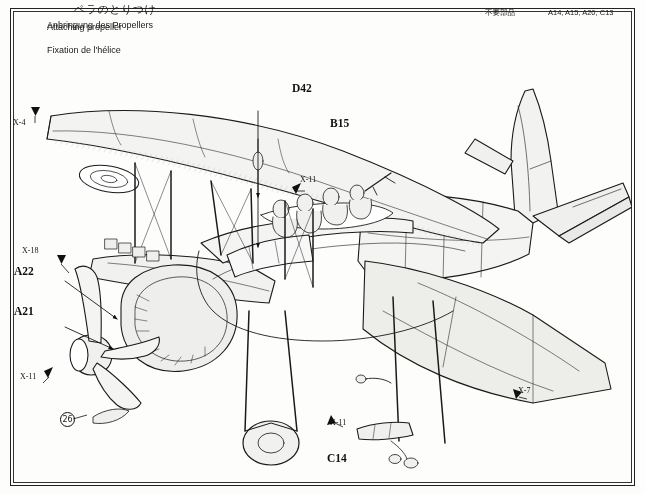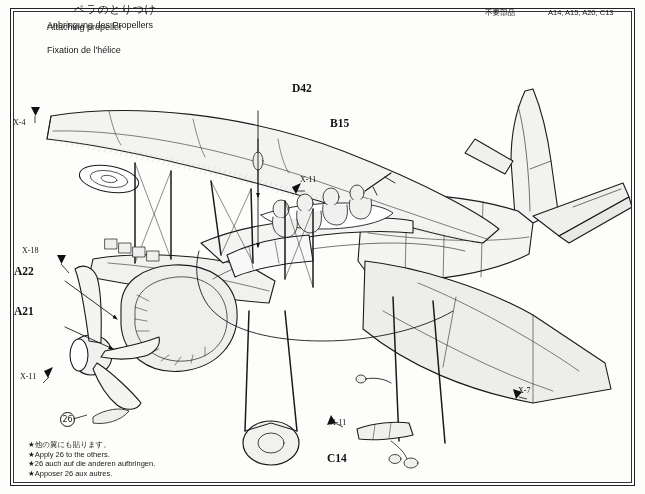--- a/index.html
+++ b/index.html
@@ -406,20 +406,14 @@
 
   <div class="lbl-small" style="left:13px; top:118px;">X-4</div>
   <div class="lbl-small" style="left:300px; top:175px;">X-11</div>
   <div class="lbl-small" style="left:22px; top:246px;">X-18</div>
   <div class="lbl-small" style="left:20px; top:372px;">X-11</div>
   <div class="lbl-small" style="left:330px; top:418px;">X-11</div>
   <div class="lbl-small" style="left:518px; top:386px;">X-7</div>
 
   <div class="circ-num">26</div>
 
-  <div class="notes">
-    <div class="jp">★他の翼にも貼ります。</div>
-    <div>★Apply 26 to the others.</div>
-    <div>★26 auch auf die anderen aufbringen.</div>
-    <div>★Apposer 26 aux autres.</div>
-  </div>
 
 </div>
 
 </body></html>

